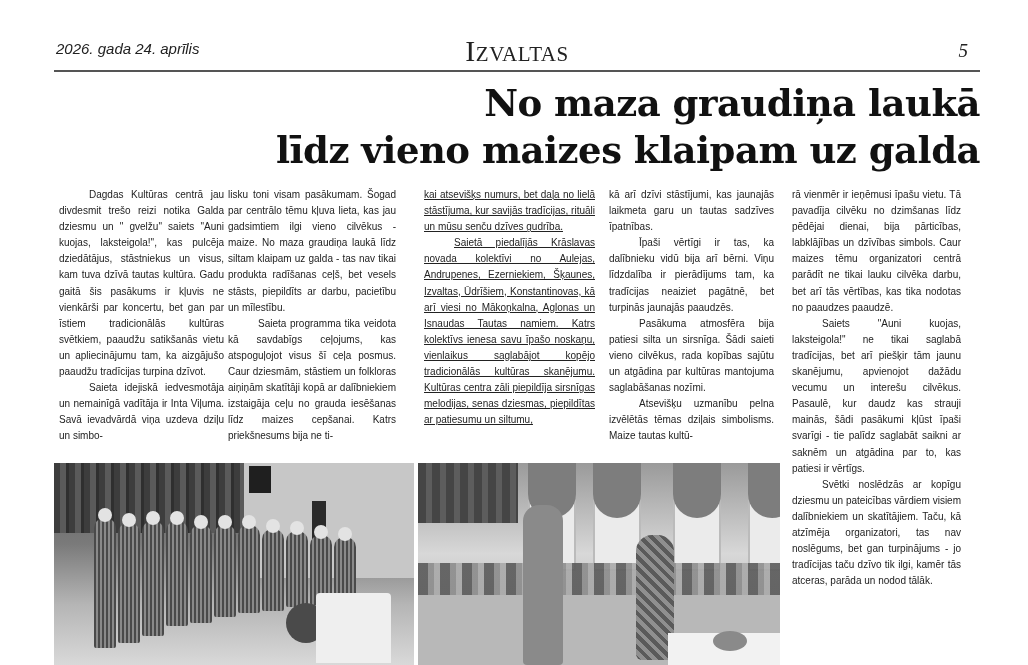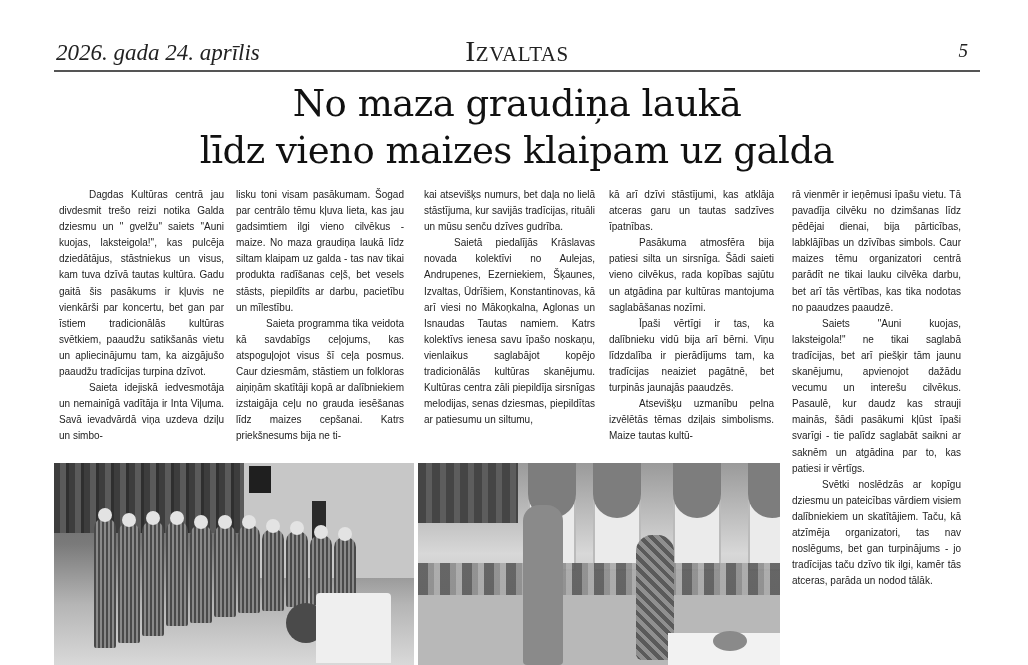--- a/index.html
+++ b/index.html
@@ -1,32 +1,32 @@
 <!DOCTYPE html>
 <html><head>
 <meta charset="utf-8">
 <style>
   * { box-sizing: border-box; margin: 0; padding: 0; }
   html, body { width: 1028px; height: 665px; overflow: hidden; background: #fff; }
   body { position: relative; color: #111; font-family: "Liberation Sans", sans-serif; }
 
   .masthead { position: absolute; left: 54px; top: 36px; width: 926px; height: 34px; }
-  .mh-date { position: absolute; left: 2px; top: 4px; font-family: Liberation Serif, serif; font-style: italic; font-size: 23px; color: #222; }
+  .mh-date { position: absolute; left: 2px; top: 4px; font-family: Liberation Sans, sans-serif; font-style: italic; font-size: 15px; color: #222; }
   .mh-title { position: absolute; left: 0; right: 0; top: -2px; text-align: center; font-family: "Liberation Serif", serif; font-size: 30px; letter-spacing: 0.5px; color: #222; font-variant: small-caps; }
   .mh-page { position: absolute; right: 12px; top: 4px; font-family: "Liberation Serif", serif; font-style: italic; font-size: 19px; color: #222; }
   .mh-rule { position: absolute; left: 54px; top: 70px; width: 926px; height: 2px; background: #555; }
 
-  .headline { position: absolute; left: 54px; top: 80px; width: 926px; text-align: center; font-family: "DejaVu Serif", serif; font-weight: normal; font-size: 37px; line-height: 47px; color: #111; letter-spacing: -0.5px; }
+  .headline { position: absolute; left: 54px; top: 80px; width: 926px; text-align: right; font-family: "DejaVu Serif", serif; font-weight: bold; font-size: 37px; line-height: 47px; color: #111; letter-spacing: -0.5px; }
 
   .col { position: absolute; font-size: 10px; line-height: 16.1px; color: #222; text-align: justify; }
   .col p { text-indent: 0; }
   .col p.ind { text-indent: 30px; }
   .c1 { left: 59px; top: 187px; width: 165px; }
-  .c2 { left: 236px; top: 187px; width: 168px; }
-  .c3 { left: 424px; top: 187px; width: 171px; }
+  .c2 { left: 228px; top: 187px; width: 168px; }
+  .c3 { left: 424px; top: 187px; width: 171px; text-decoration: underline; }
   .c4 { left: 609px; top: 187px; width: 165px; }
   .c5 { left: 792px; top: 187px; width: 169px; }
 
   .photo { position: absolute; top: 463px; height: 202px; overflow: hidden; }
   .photo-left { left: 54px; width: 360px; background: linear-gradient(180deg,#5d5d5d 0%,#7a7a7a 40%,#b5b5b5 70%,#d9d9d9 100%); }
   .photo-right { left: 418px; width: 362px; background: linear-gradient(180deg,#9a9a9a 0%,#d8d8d8 45%,#bdbdbd 70%,#cfcfcf 100%); }
   .curtain { position: absolute; left: 0; top: 0; width: 190px; height: 70px; background: repeating-linear-gradient(90deg,#3d3d3d 0 6px,#5a5a5a 6px 12px,#2f2f2f 12px 15px); }
   .wall { position: absolute; left: 190px; top: 0; width: 170px; height: 115px; background: #c7c7c7; }
   .speaker { position: absolute; left: 195px; top: 3px; width: 22px; height: 27px; background: #1f1f1f; }
   .speaker2 { position: absolute; left: 258px; top: 38px; width: 14px; height: 40px; background: #2a2a2a; }
@@ -69,23 +69,23 @@
   <p>lisku toni visam pasākumam. Šogad par centrālo tēmu kļuva lieta, kas jau gadsimtiem ilgi vieno cilvēkus - maize. No maza graudiņa laukā līdz siltam klaipam uz galda - tas nav tikai produkta radīšanas ceļš, bet vesels stāsts, piepildīts ar darbu, pacietību un mīlestību.</p>
   <p class="ind">Saieta programma tika veidota kā savdabīgs ceļojums, kas atspoguļojot visus šī ceļa posmus. Caur dziesmām, stāstiem un folkloras aiņiņām skatītāji kopā ar dalībniekiem izstaigāja ceļu no grauda iesēšanas līdz maizes cepšanai. Katrs priekšnesums bija ne ti-</p>
 </div>
 
 <div class="col c3">
   <p>kai atsevišķs numurs, bet daļa no lielā stāstījuma, kur savijās tradīcijas, rituāli un mūsu senču dzīves gudrība.</p>
   <p class="ind">Saietā piedalījās Krāslavas novada kolektīvi no Aulejas, Andrupenes, Ezerniekiem, Šķaunes, Izvaltas, Ūdrīšiem, Konstantinovas, kā arī viesi no Mākoņkalna, Aglonas un Isnaudas Tautas namiem. Katrs kolektīvs ienesa savu īpašo noskaņu, vienlaikus saglabājot kopējo tradicionālās kultūras skanējumu. Kultūras centra zāli piepildīja sirsnīgas melodijas, senas dziesmas, piepildītas ar patiesumu un siltumu,</p>
 </div>
 
 <div class="col c4">
-  <p>kā arī dzīvi stāstījumi, kas atklāja atceras garu un tautas sadzīves īpatnības.</p>
+  <p>kā arī dzīvi stāstījumi, kas jaunajās laikmeta garu un tautas sadzīves īpatnības.</p>
+  <p class="ind">Īpaši vērtīgi ir tas, ka dalībnieku vidū bija arī bērni. Viņu līdzdalība ir pierādījums tam, ka tradīcijas neaiziet pagātnē, bet turpinās jaunajās paaudzēs.</p>
   <p class="ind">Pasākuma atmosfēra bija patiesi silta un sirsnīga. Šādi saieti vieno cilvēkus, rada kopības sajūtu un atgādina par kultūras mantojuma saglabāšanas nozīmi.</p>
-  <p class="ind">Īpaši vērtīgi ir tas, ka dalībnieku vidū bija arī bērni. Viņu līdzdalība ir pierādījums tam, ka tradīcijas neaiziet pagātnē, bet turpinās jaunajās paaudzēs.</p>
   <p class="ind">Atsevišķu uzmanību pelna izvēlētās tēmas dziļais simbolisms. Maize tautas kultū-</p>
 </div>
 
 <div class="col c5">
   <p>rā vienmēr ir ieņēmusi īpašu vietu. Tā pavadīja cilvēku no dzimšanas līdz pēdējai dienai, bija pārticības, labklājības un dzīvības simbols. Caur maizes tēmu organizatori centrā parādīt ne tikai lauku cilvēka darbu, bet arī tās vērtības, kas tika nodotas no paaudzes paaudzē.</p>
   <p class="ind">Saiets "Auni kuojas, laksteigola!" ne tikai saglabā tradīcijas, bet arī piešķir tām jaunu skanējumu, apvienojot dažādu vecumu un interešu cilvēkus. Pasaulē, kur daudz kas strauji mainās, šādi pasākumi kļūst īpaši svarīgi - tie palīdz saglabāt saikni ar saknēm un atgādina par to, kas patiesi ir vērtīgs.</p>
   <p class="ind">Svētki noslēdzās ar kopīgu dziesmu un pateicības vārdiem visiem dalībniekiem un skatītājiem. Taču, kā atzīmēja organizatori, tas nav noslēgums, bet gan turpinājums - jo tradīcijas taču dzīvo tik ilgi, kamēr tās atceras, parāda un nodod tālāk.</p>
 
 </div>
 

